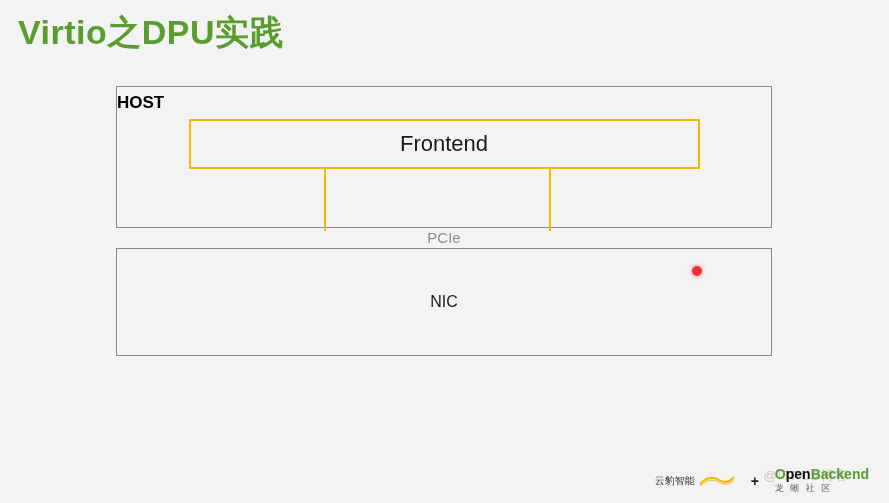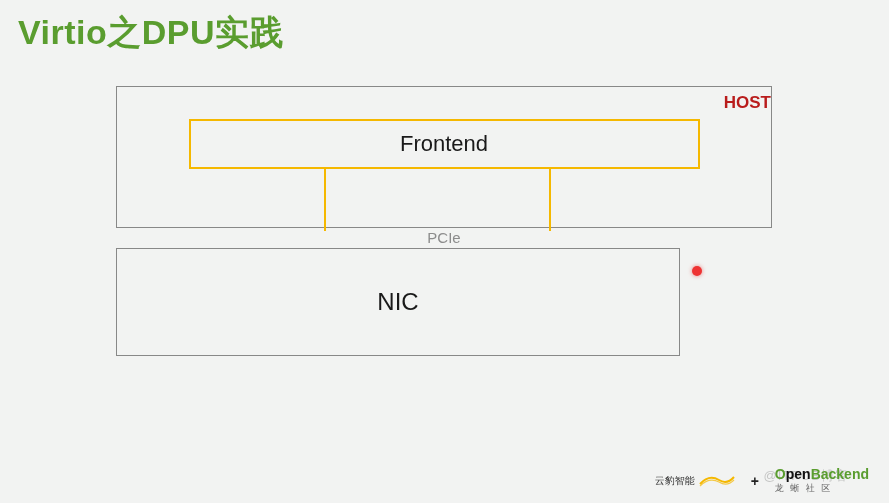--- a/index.html
+++ b/index.html
@@ -27,24 +27,24 @@
     width: 656px;
   }
   .host-box {
     border: 1px solid #888;
     width: 100%;
     padding: 6px 0 18px 0;
     position: relative;
     background: transparent;
   }
   .host-label {
-    text-align: right;
+    text-align: left;
     font-size: 17px;
     font-weight: 600;
-    color: #b91c1c;
+    color: #000000;
     margin-bottom: 6px;
   }
   .yellow-box {
     border: 2px solid #f5b800;
     margin: 0 auto;
     width: 511px;
     height: 50px;
     display: flex;
     align-items: center;
     justify-content: center;
@@ -96,26 +96,26 @@
   }
   .bottom-connectors .v {
     position: absolute;
     width: 2px;
     background: #f5b800;
     top: -18px;
     height: 40px;
   }
   .nic-box {
     border: 1px solid #888;
-    width: 564px;
+    width: 656px;
     height: 108px;
     display: flex;
     align-items: center;
     justify-content: center;
-    font-size: 24px;
+    font-size: 16px;
     font-weight: 500;
     color: #1a1a1a;
     background: transparent;
     margin-top: 0;
   }
   .footer {
     position: absolute;
     bottom: 8px;
     right: 20px;
     display: flex;

